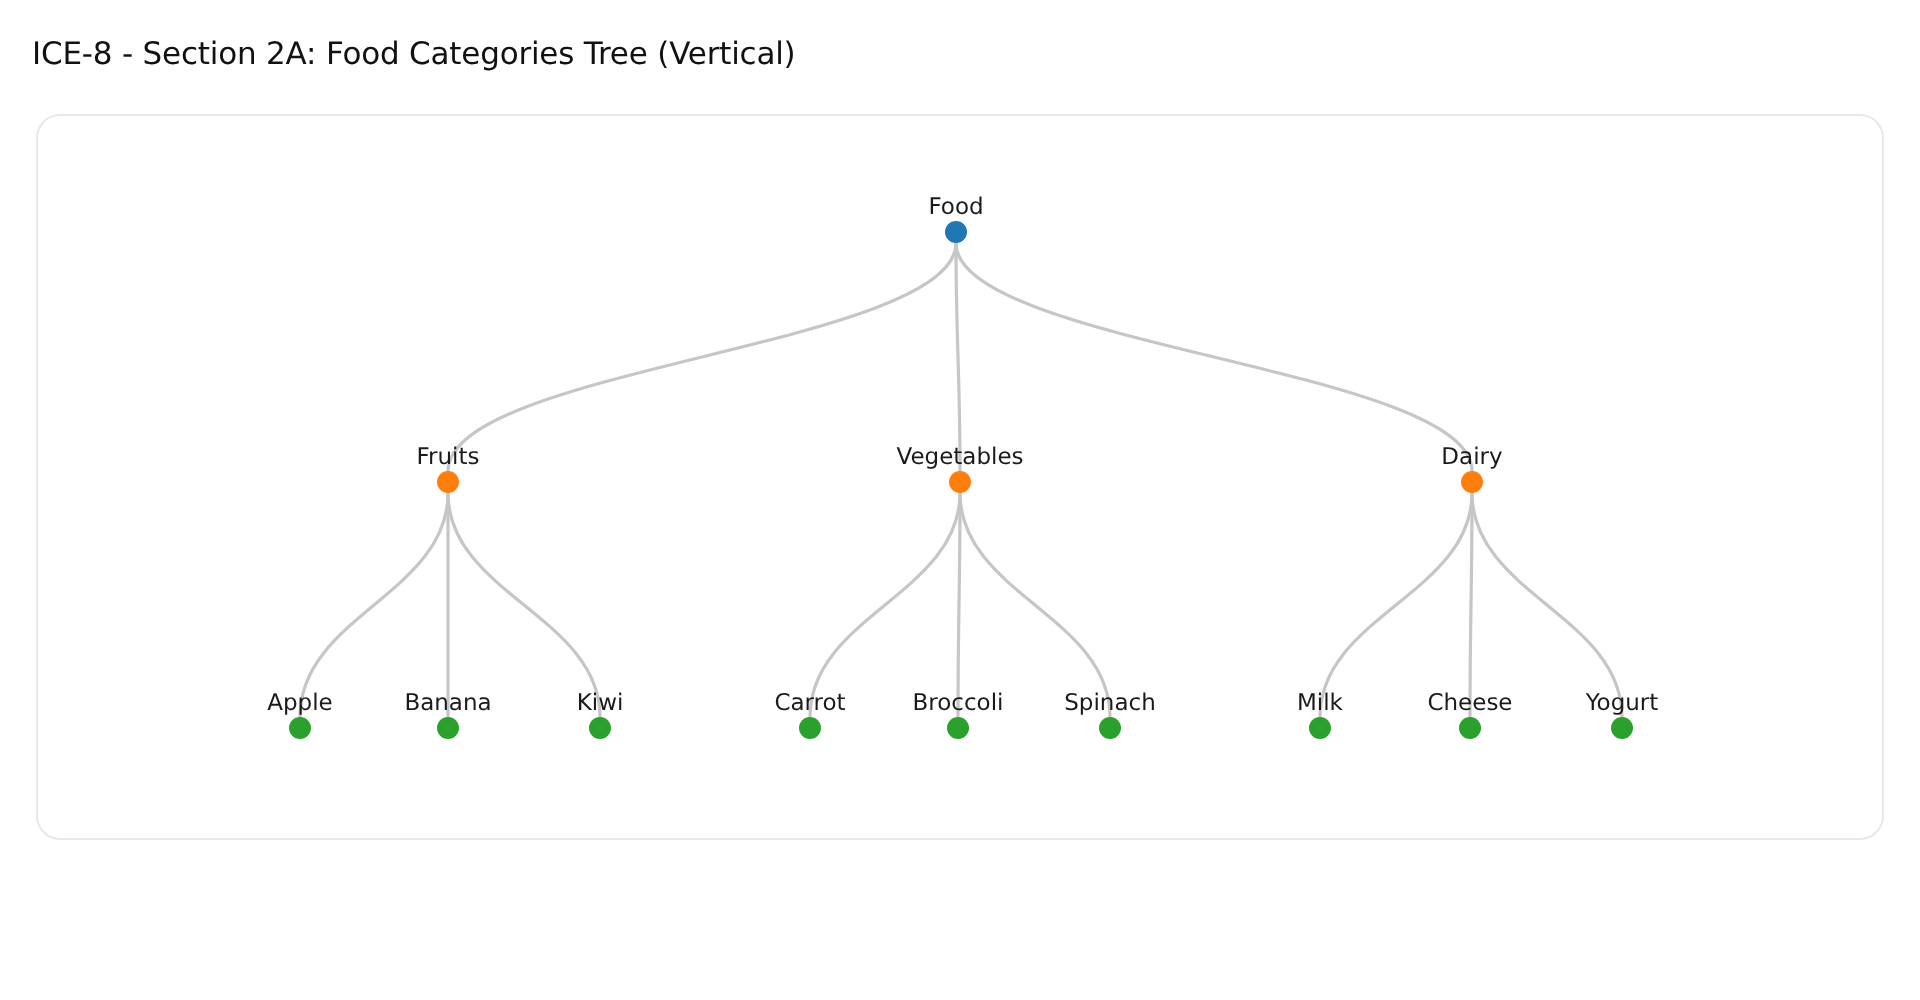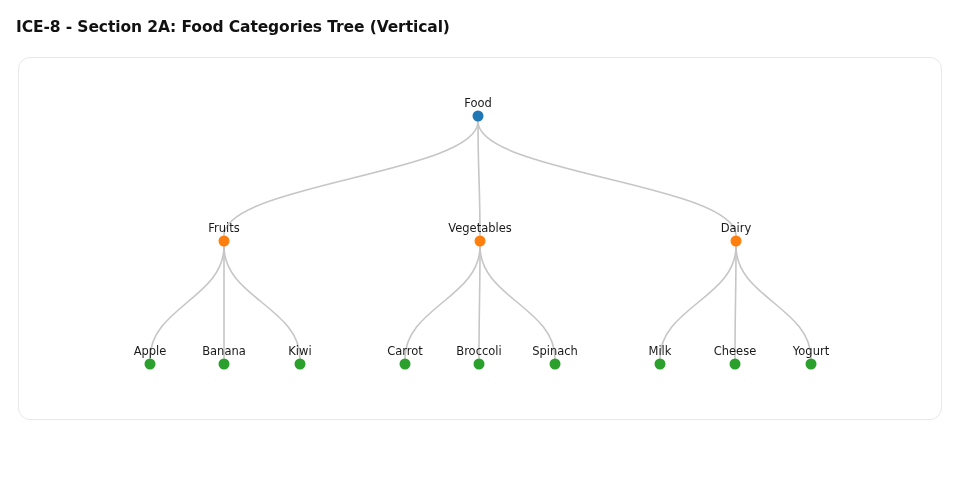--- a/index.html
+++ b/index.html
@@ -12,21 +12,21 @@
     height: 500px;
     font-family: "DejaVu Sans", sans-serif;
     overflow: hidden;
     position: relative;
   }
   #page-title {
     position: absolute;
     left: 16px;
     top: 18px;
     font-size: 15.5px;
-    font-weight: bold;
+    font-weight: normal;
     color: #111111;
     letter-spacing: -0.1px;
     white-space: nowrap;
   }
   #tree-card {
     position: absolute;
     left: 18px;
     top: 57px;
     width: 924px;
     height: 363px;

